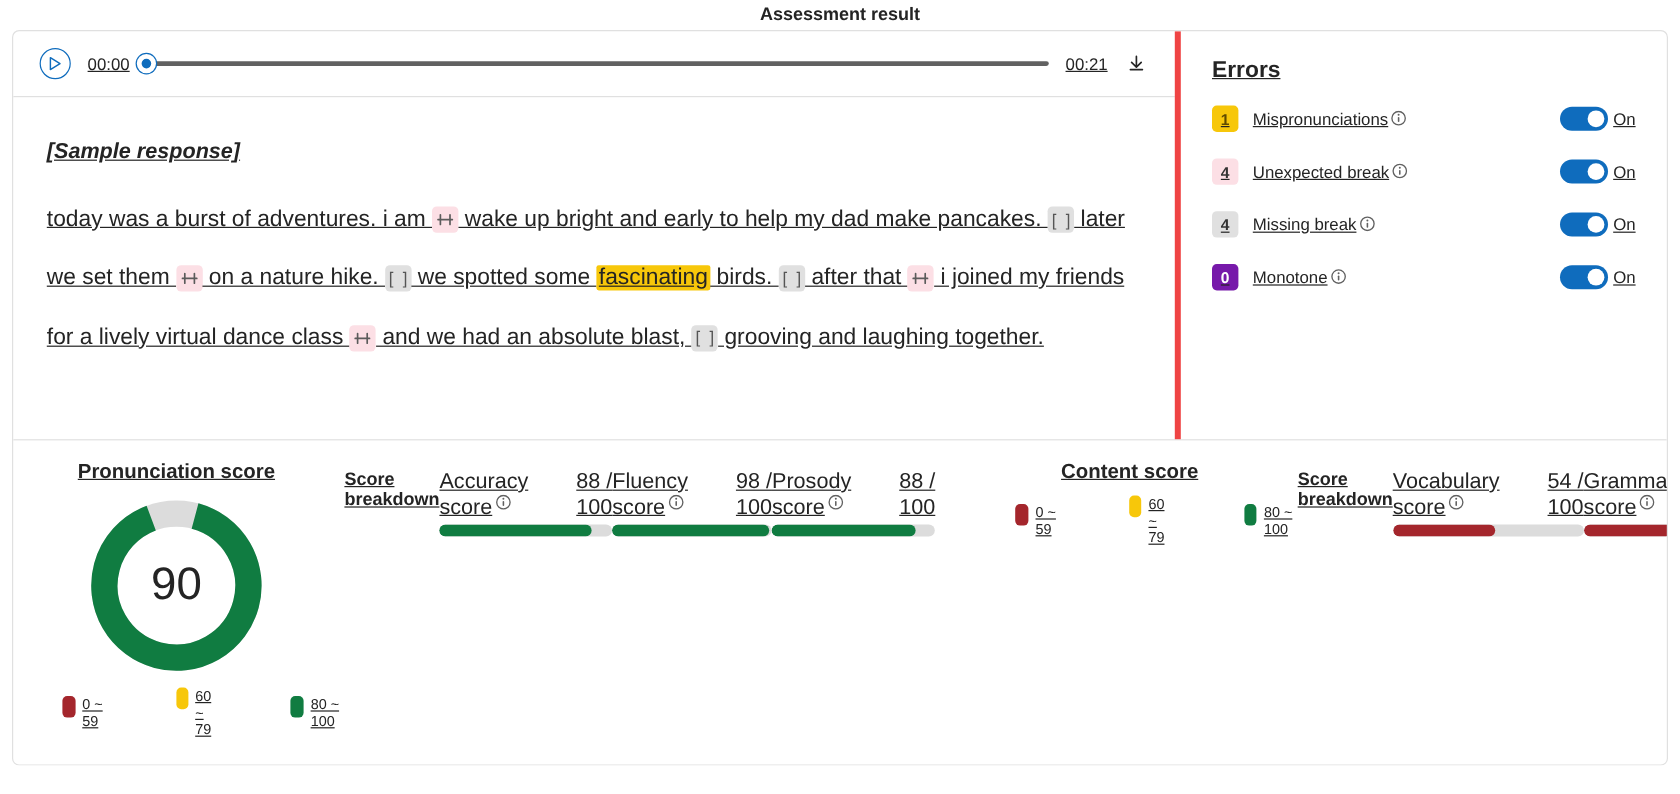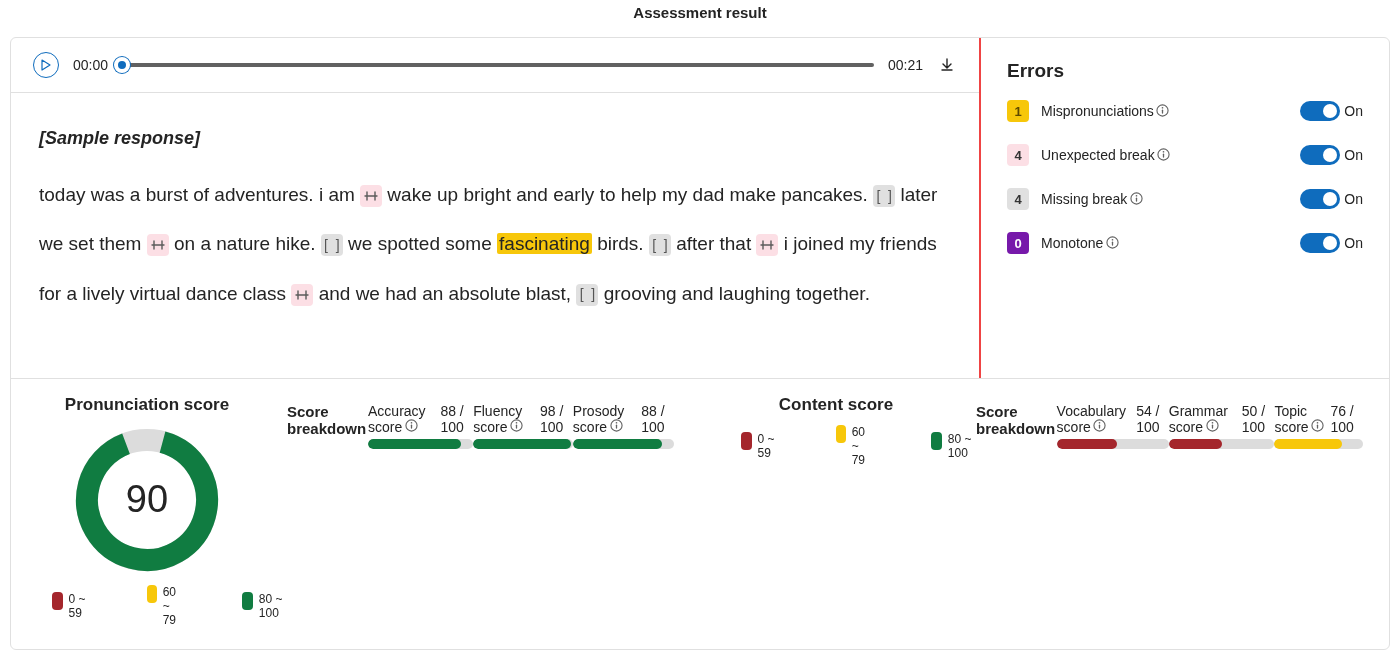--- a/index.html
+++ b/index.html
@@ -1,36 +1,36 @@
 <!DOCTYPE html>
 <html><head>
 <meta charset="utf-8">
 <style>
   * { box-sizing: border-box; margin: 0; padding: 0; }
   body { font-family: "Segoe UI", -apple-system, BlinkMacSystemFont, sans-serif; color: #242424; background: #fff; padding: 0 10px; }
   .title { font-weight: 600; font-size: 15px; padding: 4px 0; text-align: center; }
-  .panel { border: 1px solid #e0e0e0; border-radius: 6px; overflow: hidden; margin-top: 12px; }
+  .panel { border: 1px solid #e0e0e0; border-radius: 6px; overflow: hidden; margin-top: 0; text-decoration: underline; }
   .top-row { display: flex; border-bottom: 1px solid #e0e0e0; }
   .top-left { flex: 1; display: flex; flex-direction: column; }
   .player-bar { display: flex; align-items: center; gap: 14px; padding: 14px 22px; border-bottom: 1px solid #e0e0e0; }
   .play-btn { width: 26px; height: 26px; border-radius: 50%; border: 1.5px solid #0f6cbd; display:flex; align-items:center; justify-content:center; cursor:pointer; color:#0f6cbd; }
   .play-btn svg { width:12px; height:12px; }
   .time { font-size: 14px; color: #242424; white-space: nowrap; }
   .slider-wrap { position: relative; flex: 1; height: 20px; display:flex; align-items:center; }
   .slider-track { position:absolute; left:0; right:0; height:4px; background:#616161; border-radius:2px; }
   .slider-thumb { position:absolute; left:0; width:16px; height:16px; border-radius:50%; background:#0f6cbd; border:4px solid #fff; box-shadow:0 0 0 1px #0f6cbd; top:50%; transform:translate(-50%,-50%); }
   .dl-btn { width:20px; height:20px; display:flex; align-items:center; justify-content:center; cursor:pointer; }
   .transcript { padding: 22px 28px 60px 28px; font-size: 19px; line-height: 2.6; }
   .sample-resp { font-weight:700; font-style:italic; display:block; margin-bottom:8px; font-size:18px; }
   .marker { display:inline-flex; align-items:center; justify-content:center; height:22px; min-width:22px; padding:0 3px; border-radius:4px; font-size:14px; vertical-align:middle; }
   .marker.pink { background:#fcdfe5; color:#333; }
   .marker.gray { background:#e0e0e0; color:#555; }
   .marker svg { width:14px; height:12px; }
   .hl-yellow { background:#f7c70a; border-radius:2px; padding:0 2px; }
-  .errors-pane { width: 410px; border-left:2px solid #ef4444; padding: 22px 26px; }
+  .errors-pane { width: 410px; border-left:5px solid #ef4444; padding: 22px 26px; }
   .errors-title { font-weight:600; font-size:19px; margin-bottom:18px; }
   .err-row { display:flex; align-items:center; justify-content:space-between; margin-bottom:22px; }
   .err-left { display:flex; align-items:center; gap:12px; }
   .err-badge { width:22px; height:22px; border-radius:4px; display:flex; align-items:center; justify-content:center; font-size:13px; font-weight:600; }
   .err-badge.yellow { background:#f7c70a; color:#5e4a00; }
   .err-badge.pink { background:#fcdfe5; color:#333; }
   .err-badge.gray { background:#e0e0e0; color:#333; }
   .err-badge.purple { background:#7719aa; color:#fff; }
   .err-label { font-size:14px; }
   .info-icon { width:14px; height:14px; display:inline-flex; align-items:center; justify-content:center; margin-left:2px; vertical-align:text-top; }
@@ -45,21 +45,21 @@
   .score-title { font-weight:600; font-size:17px; text-align:center; margin-top:4px; }
   .gauge { position:relative; width:150px; height:150px; }
   .gauge-val { position:absolute; inset:0; display:flex; align-items:center; justify-content:center; font-size:38px; font-weight:400; }
   .legend-row { display:flex; gap:14px; align-items:center; }
   .legend-item { display:flex; align-items:flex-start; gap:6px; font-size:12px;padding-left:44px; }
   .legend-sw { width:18px; height:18px; border-radius:4px; }
   .legend-sw.red{background:#a4262c;} .legend-sw.yellow{background:#f7c70a;} .legend-sw.green{background:#107c41;}
   .score-right { flex:1; display:flex; flex-direction:row; padding-top:12px;}
   .breakdown-title { font-weight:600; font-size:15px; margin-bottom:18px; }
   .bar-row { margin-bottom: 12px; }
-  .bar-top { display:flex; font-size:14px; margin-bottom:4px; }
+  .bar-top { display:flex; font-size:18px; margin-bottom:4px;gap:40px; }
   .bar-track { height:10px; background:#dcdcdc; border-radius:6px; overflow:hidden; }
   .bar-fill { height:100%; border-radius:6px; }
   .bar-fill.green{background:#107c41;} .bar-fill.red{background:#a4262c;} .bar-fill.yellow{background:#f7c70a;}
 </style>
 </head>
 <body>
 
 <div class="title">Assessment result</div>
 
 <div class="panel">

